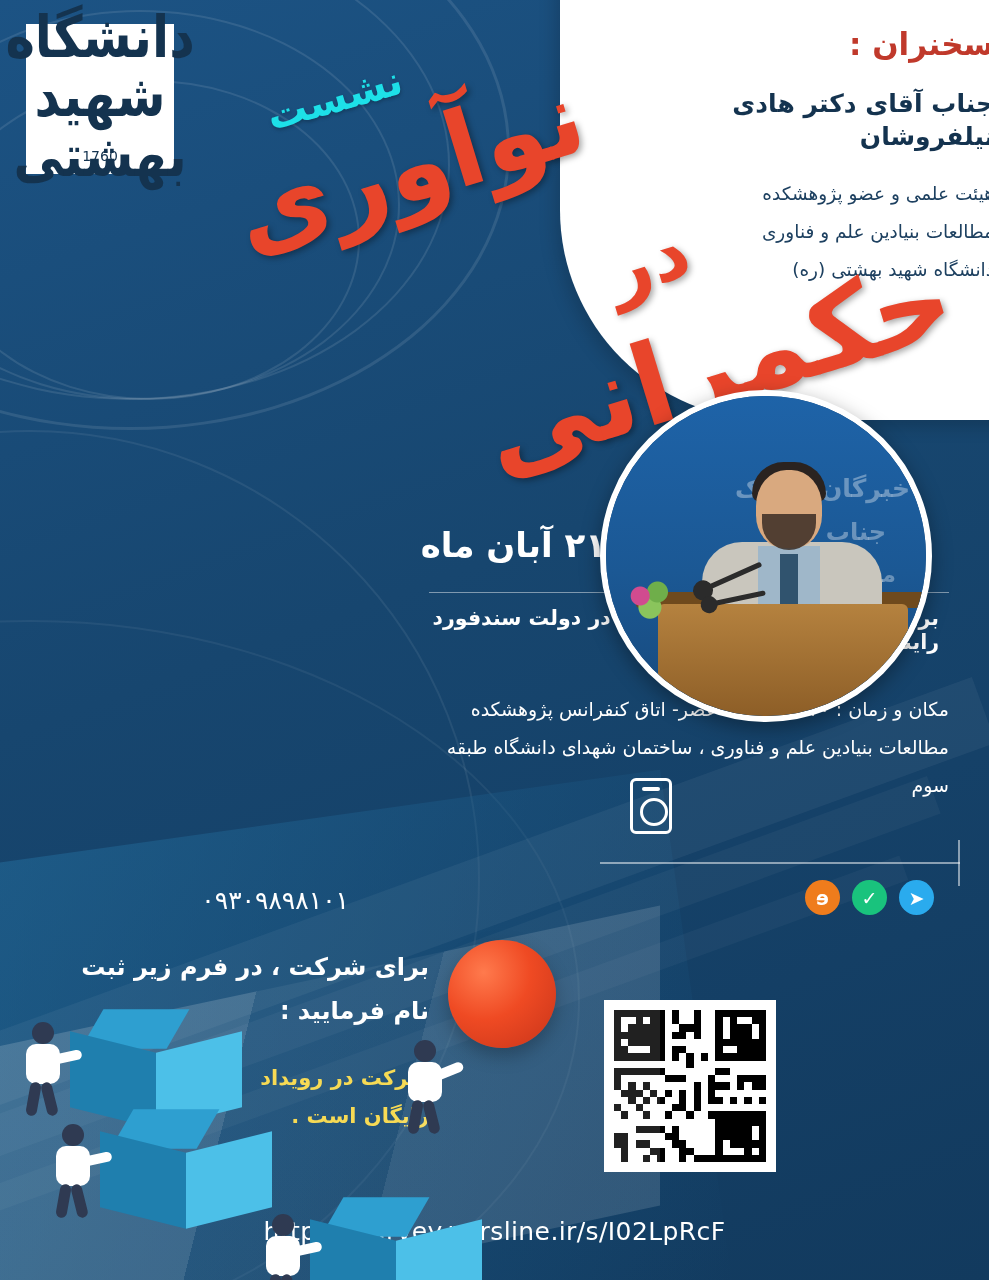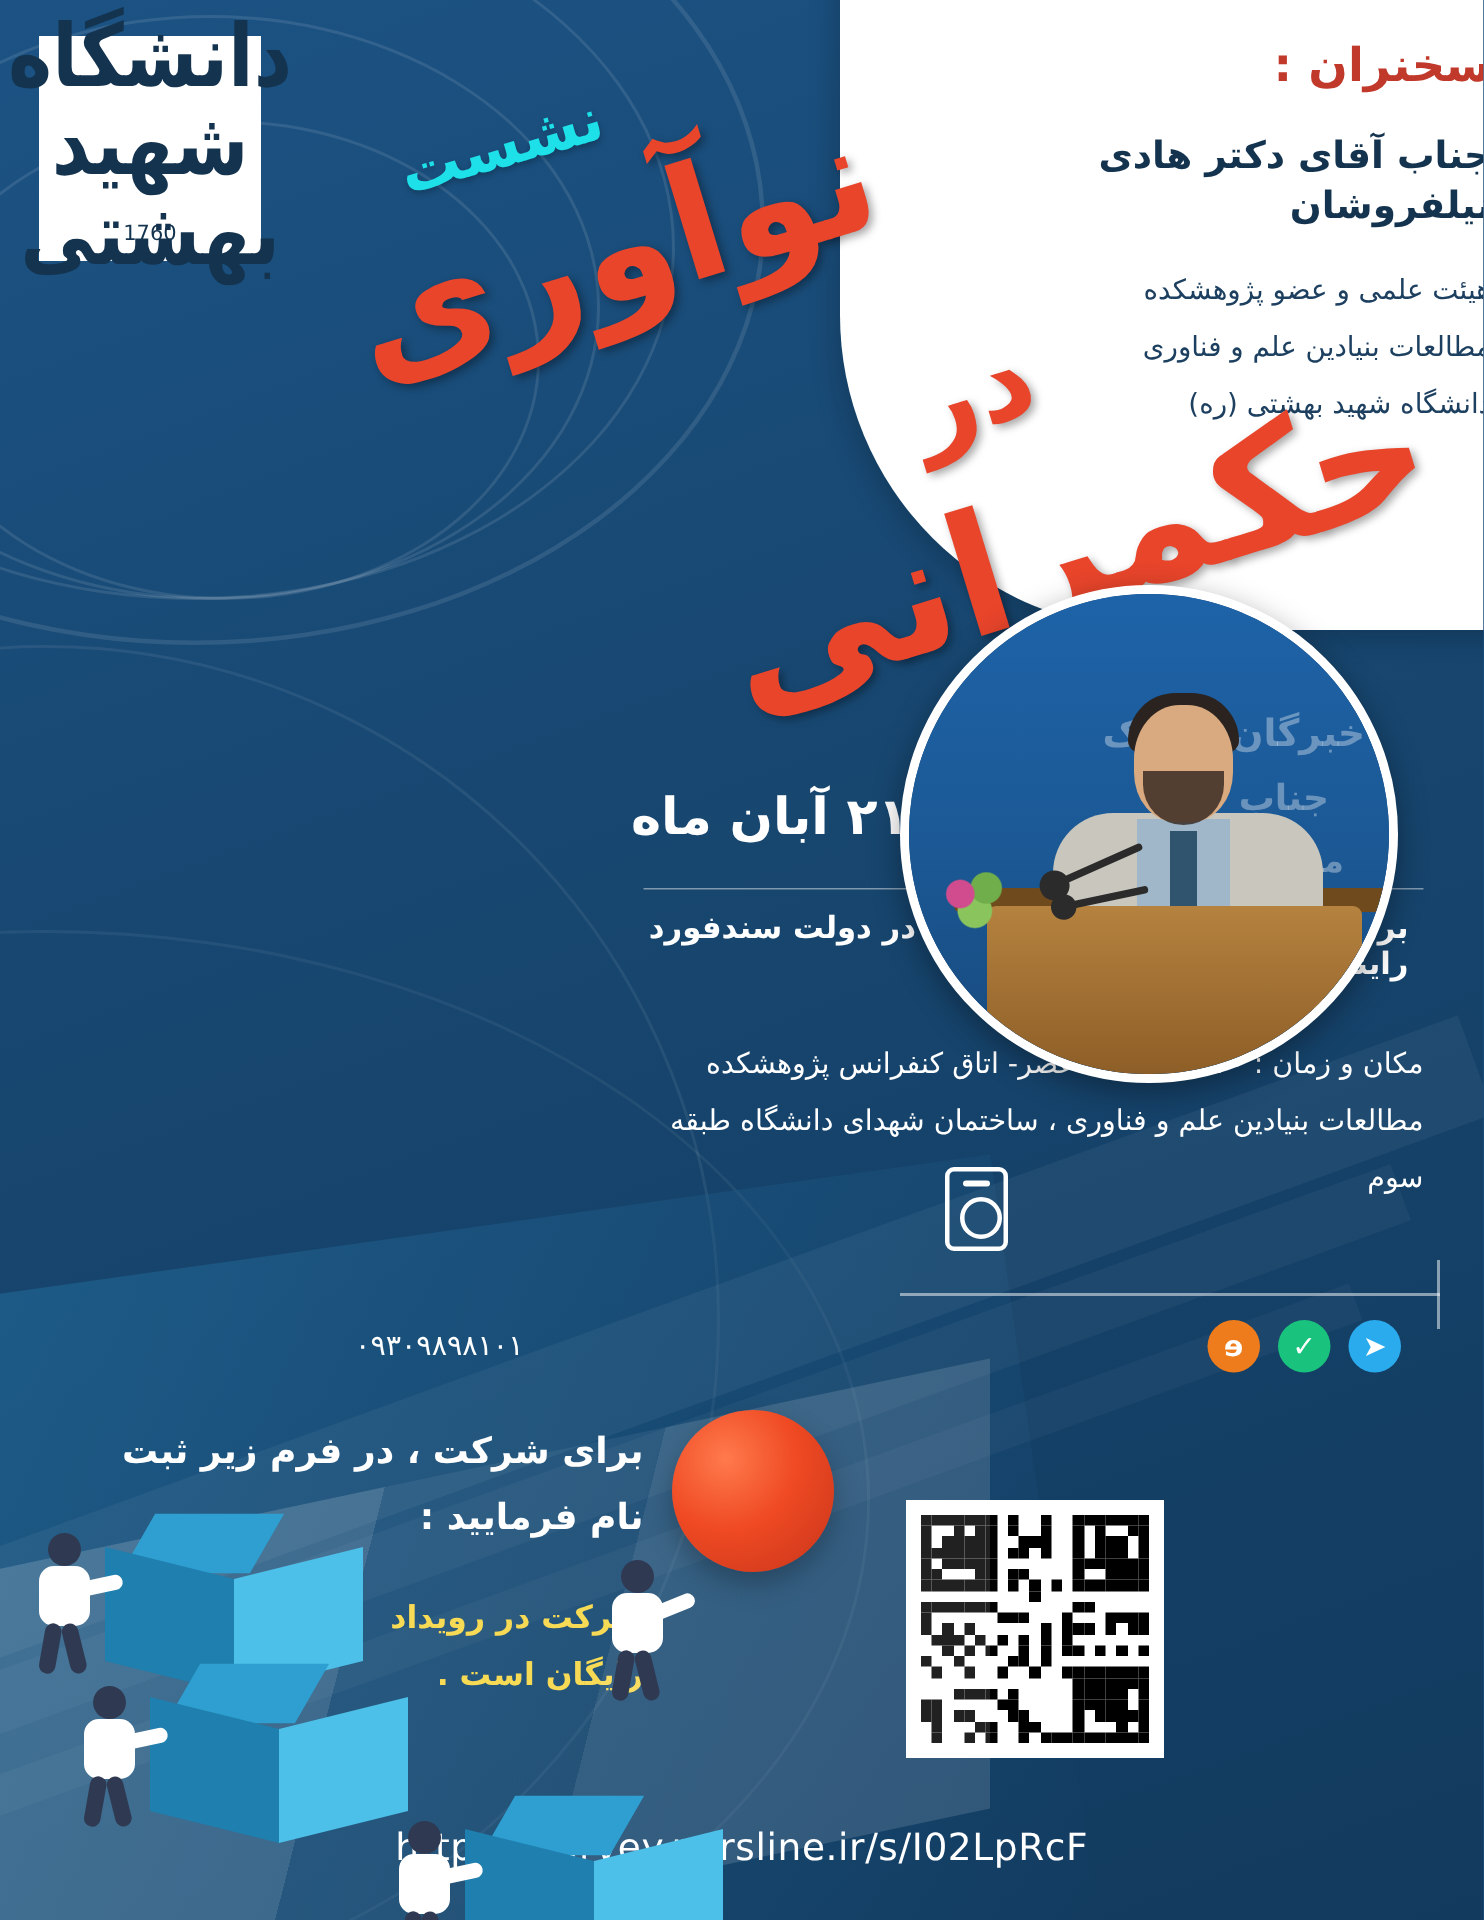--- a/index.html
+++ b/index.html
@@ -235,21 +235,21 @@
   .hline {
     position: absolute; left: 600px; top: 862px; width: 360px; height: 2px;
     background: rgba(255,255,255,0.5);
   }
   .vline {
     position: absolute; left: 958px; top: 840px; width: 2px; height: 46px;
     background: rgba(255,255,255,0.5);
   }
   .phone {
     position: absolute; right: 640px; top: 886px;
-    font-size: 19px; color: #ffffff; letter-spacing: 1px; direction: ltr;
+    font-size: 25px; color: #ffffff; letter-spacing: 1px; direction: ltr;
   }
   .social {
     position: absolute; left: 805px; top: 880px;
     display: flex; gap: 12px; align-items: center;
   }
   .si { width: 35px; height: 35px; border-radius: 50%; display:flex; align-items:center; justify-content:center; font-size: 19px; color:#fff; font-weight: bold; }
   .si-eitaa { background: #ef7c1c; }
   .si-bale  { background: #19c37d; }
   .si-tg    { background: #2aabee; }
 

